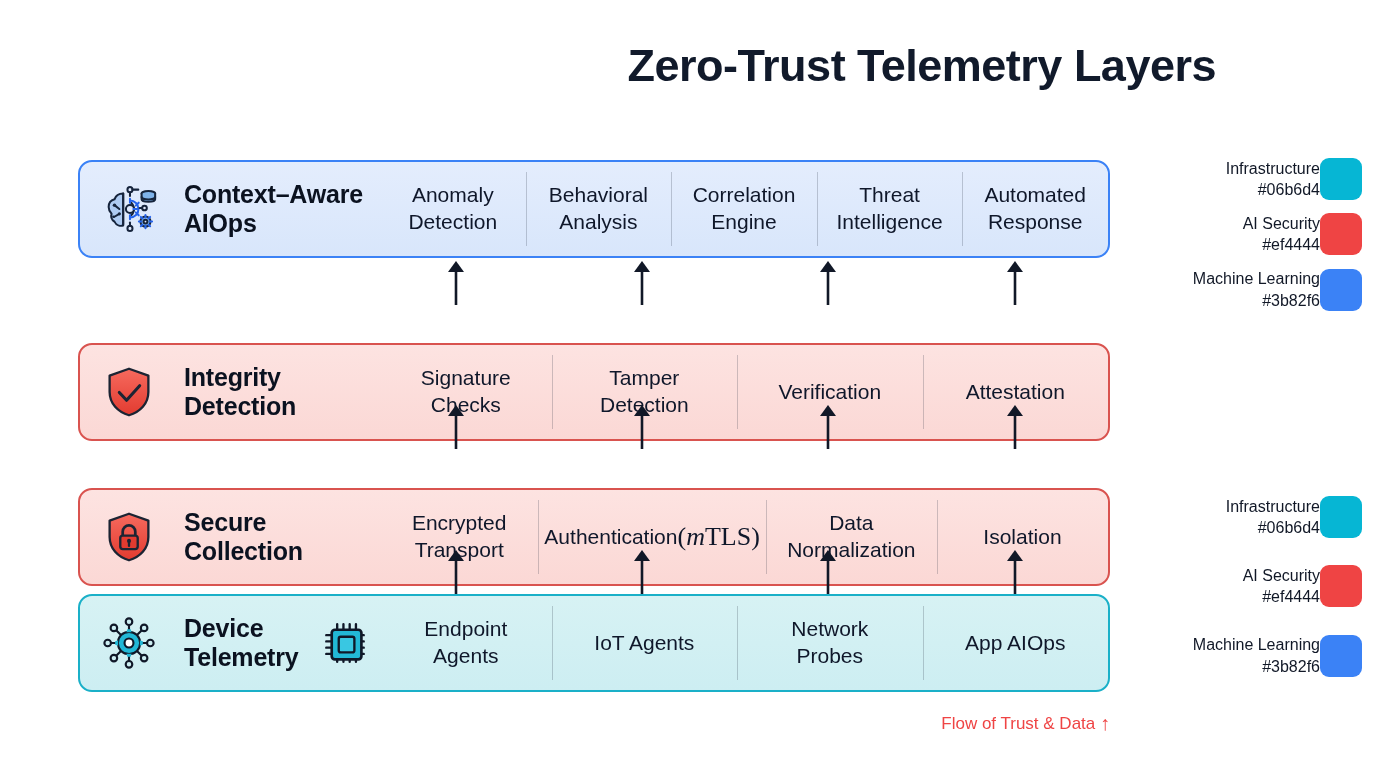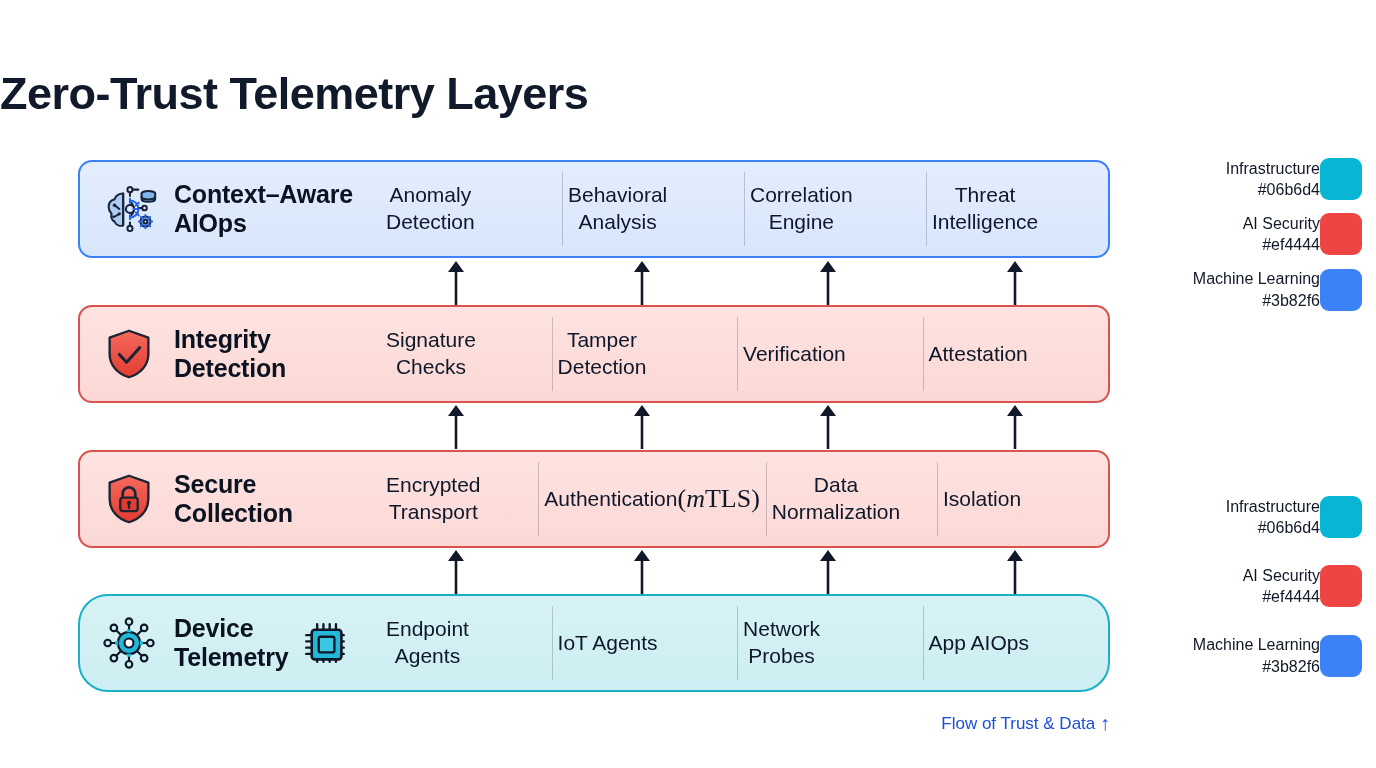--- a/index.html
+++ b/index.html
@@ -17,24 +17,24 @@
     color: #111827;
   }
   #stage {
     position: absolute;
     inset: 0;
   }
 
   
   .title {
     position: absolute;
-    top: 68px;
+    top: 40px;
     left: 0;
     width: 1216px;
-    text-align: left;
+    text-align: right;
     font-size: 45px;
     font-weight: 700;
     letter-spacing: -0.5px;
     color: #111a2b;
     line-height: 1.15;
   }
 
   
   .layer {
     position: absolute;
@@ -54,32 +54,32 @@
   .layer-2 { top: 450px; }
   .layer-3 { top: 594px; }
 
   .tone-blue {
     background: linear-gradient(180deg, #e4edfd 0%, #d8e6fb 100%);
     border-color: #3b82f6;
   }
   .tone-red {
     background: linear-gradient(180deg, #fde3e1 0%, #fbd8d5 100%);
     border-color: #d9534f;
+    margin-top: 38px;
   }
   .tone-cyan {
     background: linear-gradient(180deg, #d7f2f4 0%, #cdeef2 100%);
     border-color: #1ab0c8;
-    border-radius: 30px;
   }
 
   
   .layer-head {
     display: flex;
     align-items: center;
-    gap: 14px;
+    gap: 24px;
     padding-left: 18px;
     padding-right: 10px;
     flex: 0 0 auto;
     width: 300px;
     box-sizing: border-box;
   }
   .layer-head.with-extra { width: 300px; }
   .layer-name {
     font-size: 25px;
     font-weight: 700;
@@ -104,21 +104,21 @@
   
   .cells {
     flex: 1 1 auto;
     display: flex;
     align-items: stretch;
   }
   .cell {
     flex: 1 1 0;
     display: flex;
     align-items: center;
-    justify-content: flex-start;
+    justify-content: center;
     text-align: center;
     font-size: 21px;
     line-height: 1.28;
     color: #0f172a;
     padding: 0 6px;
     box-sizing: border-box;
     position: relative;
   }
   .cell + .cell::before {
     content: "";
@@ -177,21 +177,21 @@
   }
 
   
   .footer {
     position: absolute;
     top: 712px;
     left: 0;
     width: 1110px;
     text-align: right;
     font-size: 17px;
-    color: #1d4ed8;
+    color: #ef4444;
   }
   .footer .up {
     font-size: 20px;
     vertical-align: -1px;
   }
 </style>
 </head>
 <body>
 
 <div id="stage">
@@ -237,20 +237,23 @@
       </div>
       <div class="cell">
         <span>Behavioral<br>Analysis</span>
       </div>
       <div class="cell">
         <span>Correlation<br>Engine</span>
       </div>
       <div class="cell">
         <span>Threat<br>Intelligence</span>
       </div>
+      <div class="cell">
+        <span>Automated<br>Response</span>
+      </div>
     </div>
   </div>
 
   <div class="layer layer-1 tone-red">
     <div class="layer-head">
       <svg class="layer-icon" viewBox="0 0 64 64">
         <defs>
           <linearGradient id="shg1" x1="0" y1="0" x2="0" y2="1">
             <stop offset="0" stop-color="#f66a5e"></stop>
             <stop offset="1" stop-color="#e23b30"></stop>

